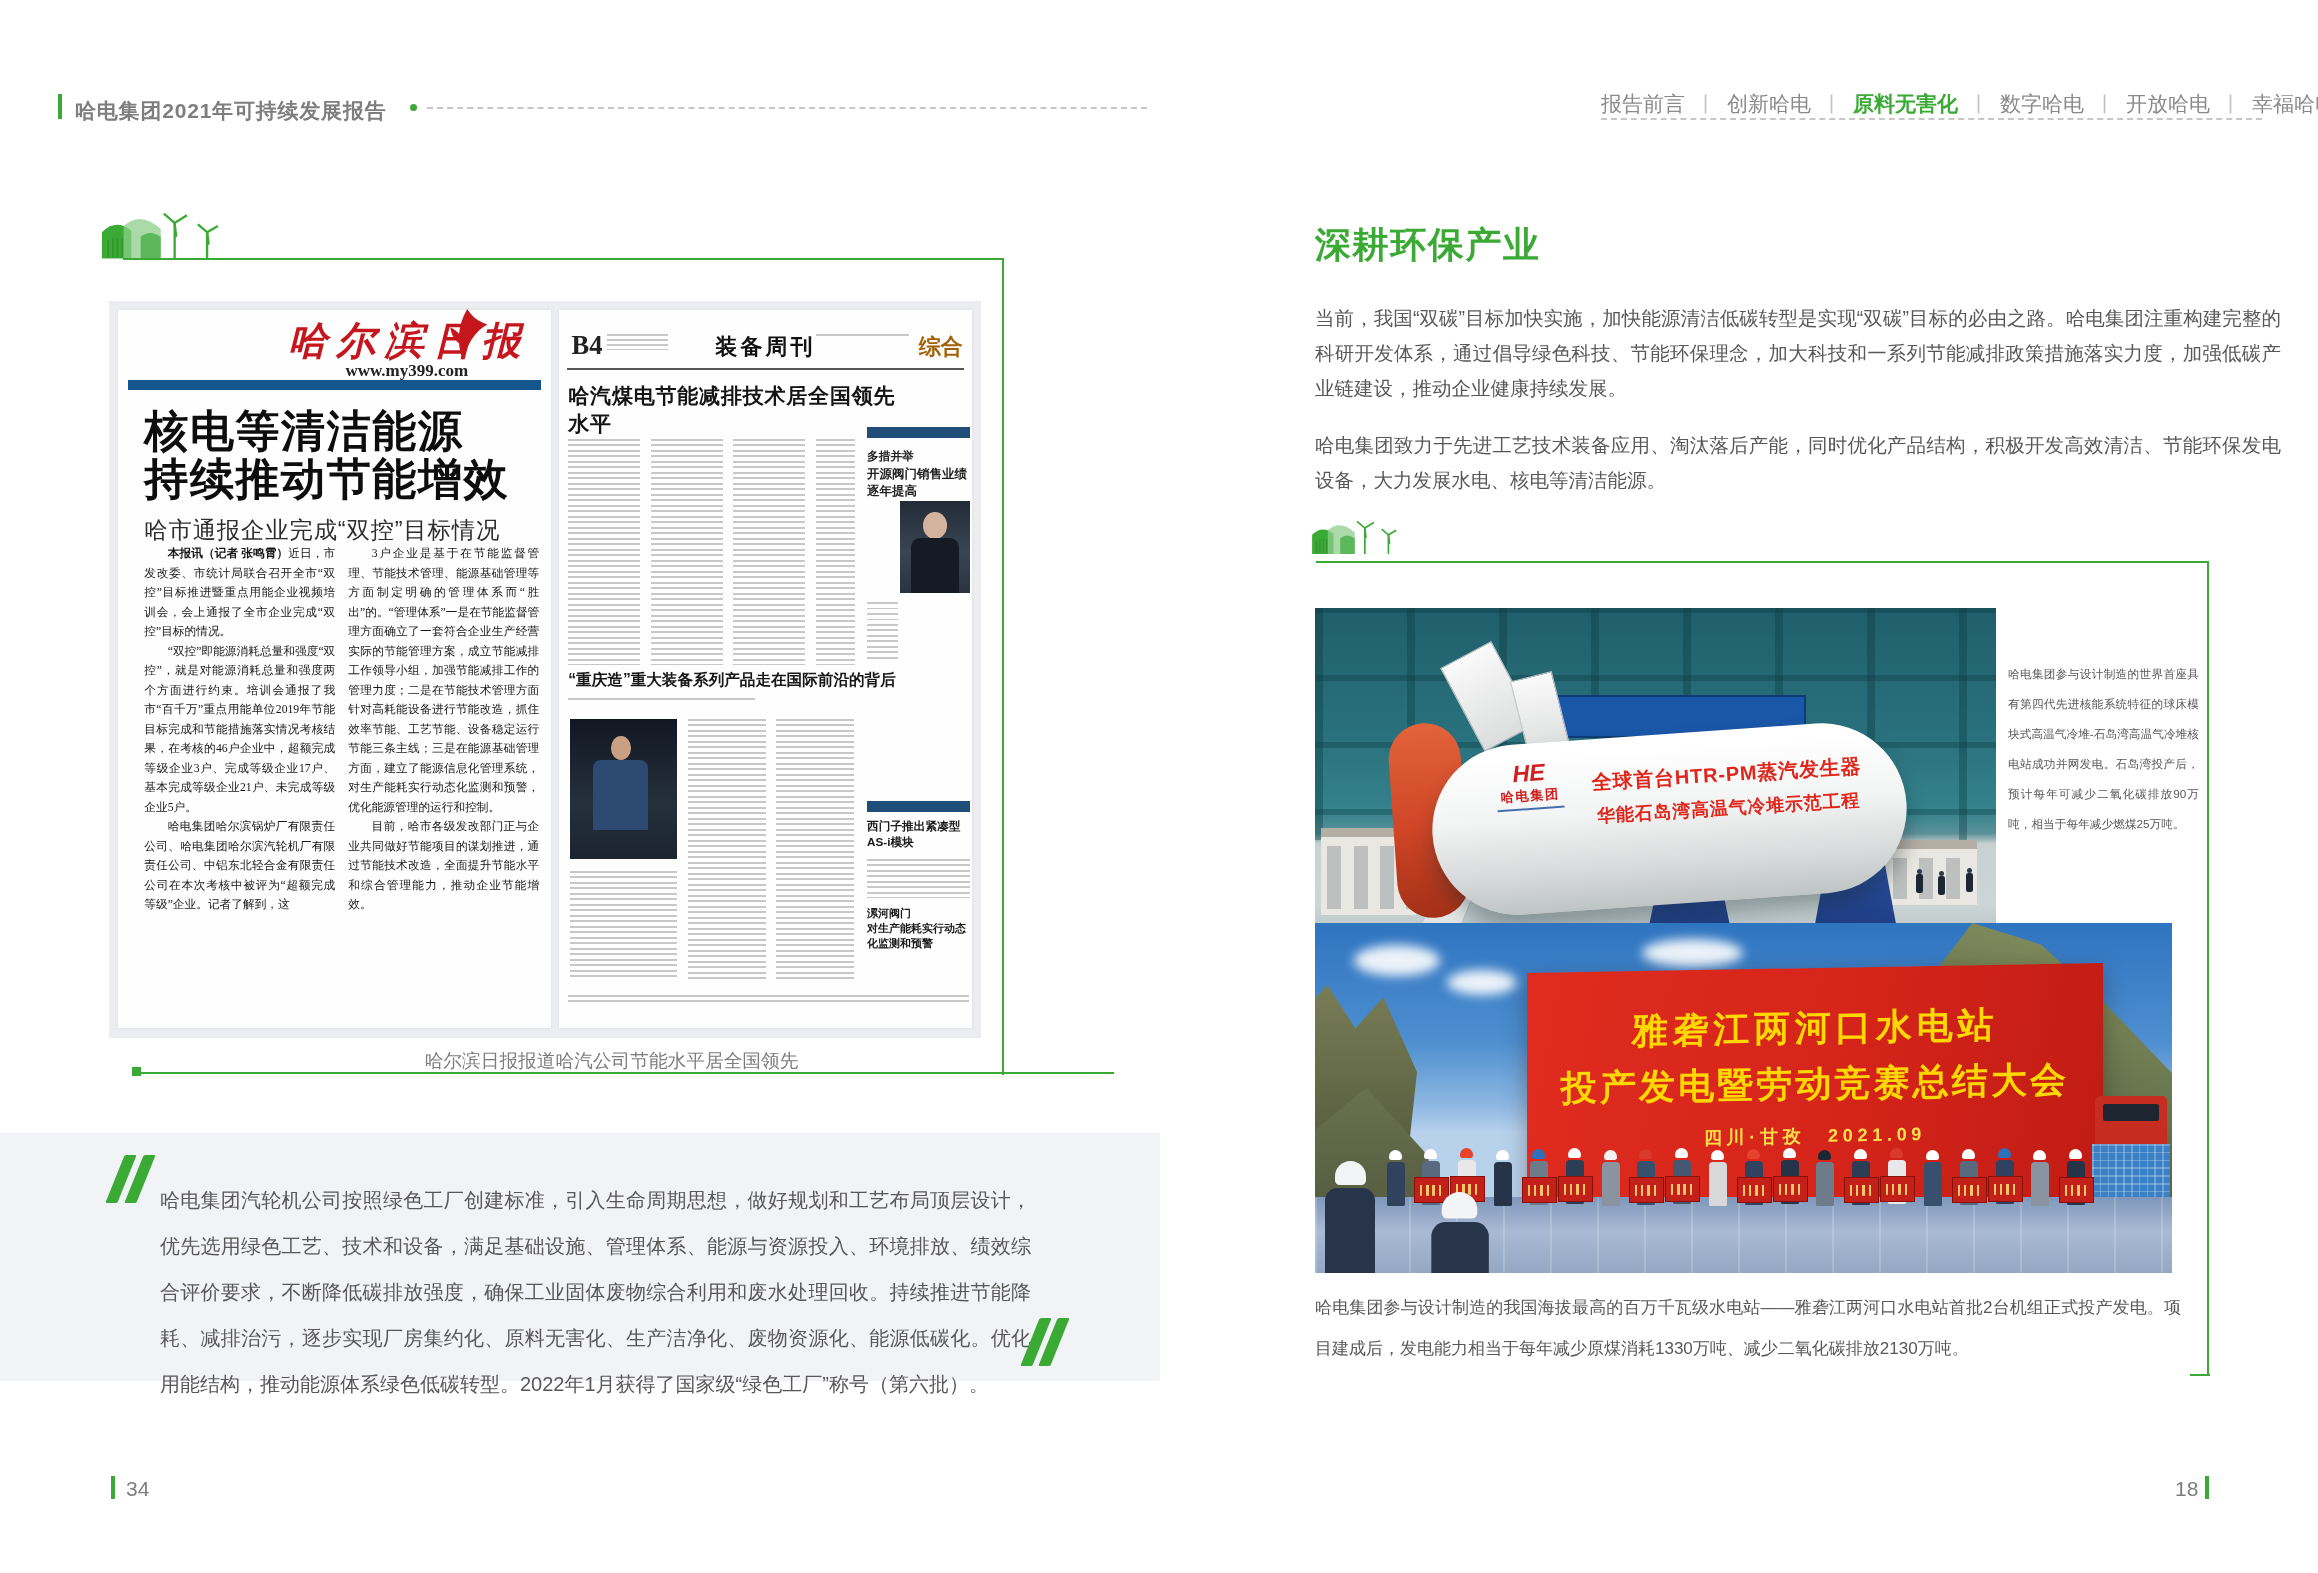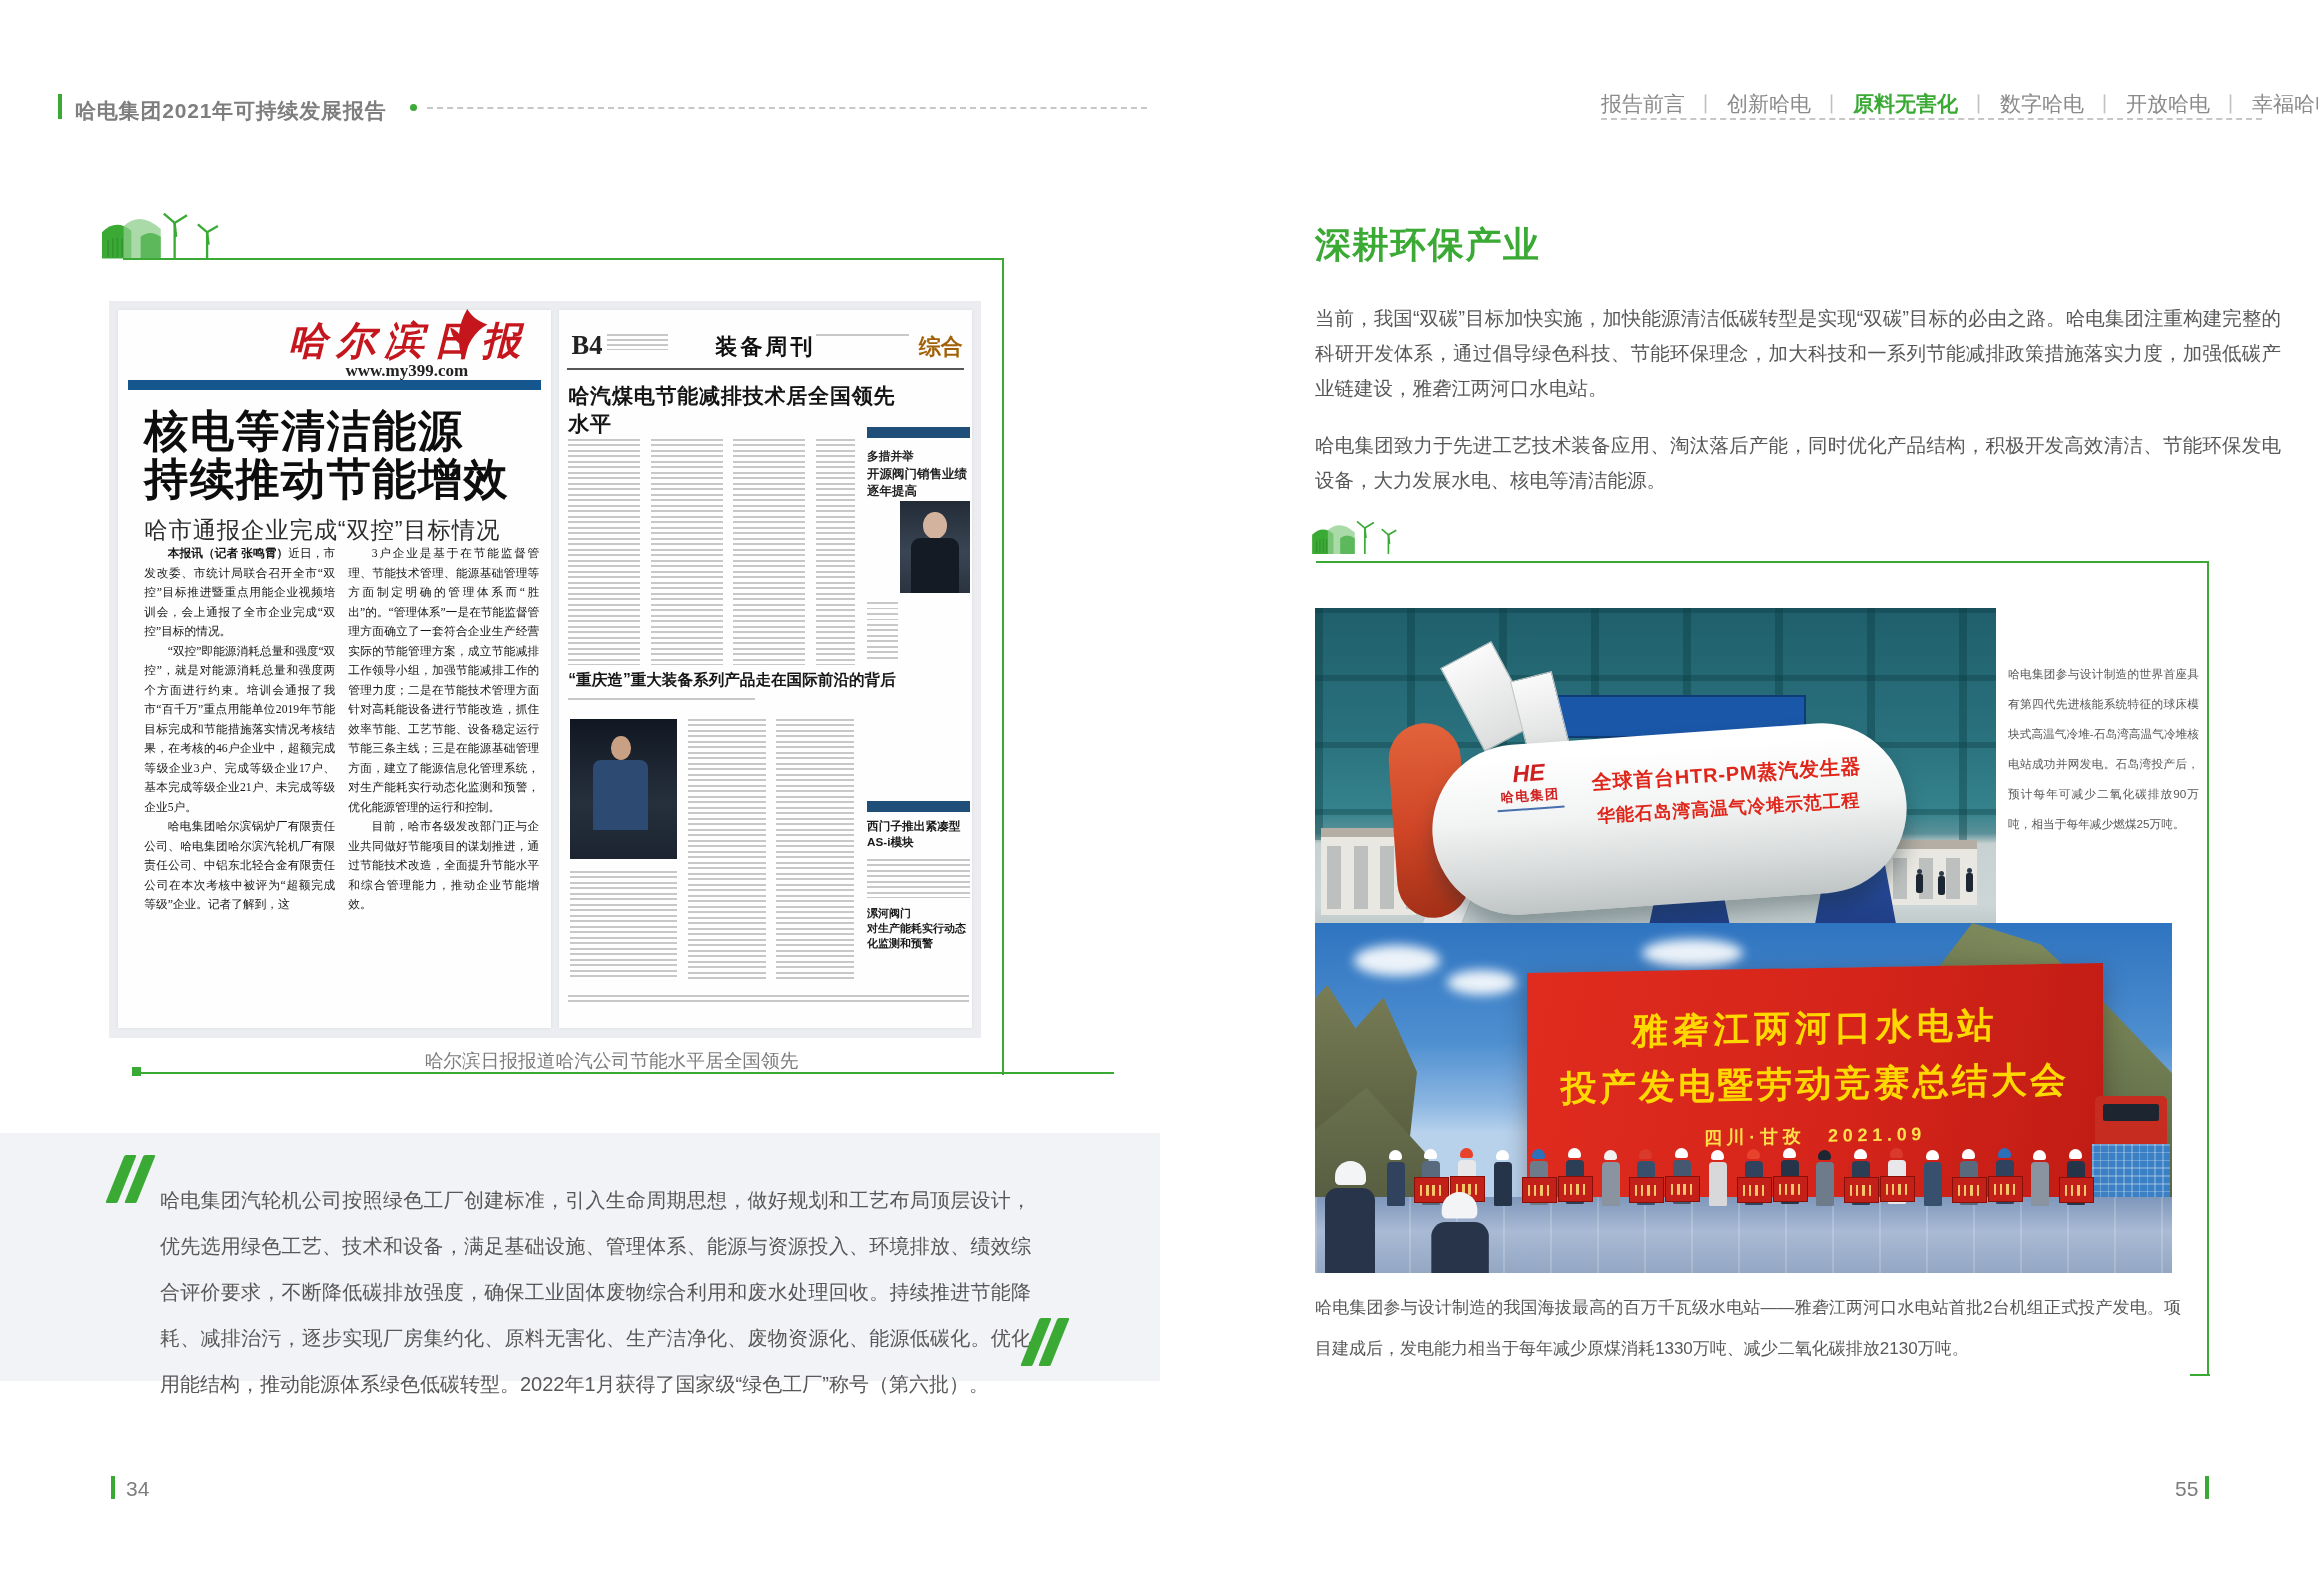--- a/index.html
+++ b/index.html
@@ -294,21 +294,21 @@
     <div class="qmark" style="left:134px;top:22px;"></div>
     <div class="quote-text">哈电集团汽轮机公司按照绿色工厂创建标准，引入生命周期思想，做好规划和工艺布局顶层设计，优先选用绿色工艺、技术和设备，满足基础设施、管理体系、能源与资源投入、环境排放、绩效综合评价要求，不断降低碳排放强度，确保工业固体废物综合利用和废水处理回收。持续推进节能降耗、减排治污，逐步实现厂房集约化、原料无害化、生产洁净化、废物资源化、能源低碳化。优化用能结构，推动能源体系绿色低碳转型。2022年1月获得了国家级“绿色工厂”称号（第六批）。</div>
     <div class="qmark" style="left:1030px;top:185px;"></div>
     <div class="qmark" style="left:1048px;top:185px;"></div>
   </div>
 
   <div class="abs pageno-bar" style="left:111px;top:1476px;"></div>
   <div class="abs pageno" style="left:126px;top:1477px;">34</div>
 
   <div class="abs sec-title">深耕环保产业</div>
-  <div class="para" style="top:301px;">当前，我国“双碳”目标加快实施，加快能源清洁低碳转型是实现“双碳”目标的必由之路。哈电集团注重构建完整的科研开发体系，通过倡导绿色科技、节能环保理念，加大科技和一系列节能减排政策措施落实力度，加强低碳产业链建设，雅砻江两河口水电站。</div>
+  <div class="para" style="top:301px;">当前，我国“双碳”目标加快实施，加快能源清洁低碳转型是实现“双碳”目标的必由之路。哈电集团注重构建完整的科研开发体系，通过倡导绿色科技、节能环保理念，加大科技和一系列节能减排政策措施落实力度，加强低碳产业链建设，推动企业健康持续发展。</div>
   <div class="para" style="top:428px;">哈电集团致力于先进工艺技术装备应用、淘汰落后产能，同时优化产品结构，积极开发高效清洁、节能环保发电设备，大力发展水电、核电等清洁能源。</div>
 
   <svg class="abs eco-icon" style="left:1311px;top:511px;" width="101" height="51" viewBox="0 0 180 66">
     <path d="M2 64 L2 30 Q20 12 40 28 L40 64 Z" fill="#3aaa35"></path>
     <path d="M30 64 L30 22 Q52 2 78 26 L78 64 Z" fill="#8fce8c" opacity="0.75"></path>
     <path d="M52 64 L52 36 Q64 26 78 36 L78 64 Z" fill="#5cb85a"></path>
     <g stroke="#2f8f2f" stroke-width="2" opacity=".8">
       <line x1="10" y1="40" x2="10" y2="62"></line>
         <line x1="16" y1="38" x2="16" y2="62"></line>
       <line x1="22" y1="37" x2="22" y2="62"></line>
@@ -475,17 +475,17 @@
         <div class="ph-body"></div>
     </div>
     <div class="photographer" style="left:117px;bottom:-47px;transform:scale(1.15);">
       <div class="ph-helmet"></div>
         <div class="ph-body"></div>
     </div>
   </div>
 
   <div class="abs hydro-caption">哈电集团参与设计制造的我国海拔最高的百万千瓦级水电站——雅砻江两河口水电站首批2台机组正式投产发电。项目建成后，发电能力相当于每年减少原煤消耗1330万吨、减少二氧化碳排放2130万吨。</div>
 
-  <div class="abs pageno" style="left:2175px;top:1477px;">55</div>
+  <div class="abs pageno" style="left:2175px;top:1477px;">18</div>
   <div class="abs pageno-bar" style="left:2205px;top:1476px;"></div>
 
 </div>
 
 
 </body></html>

